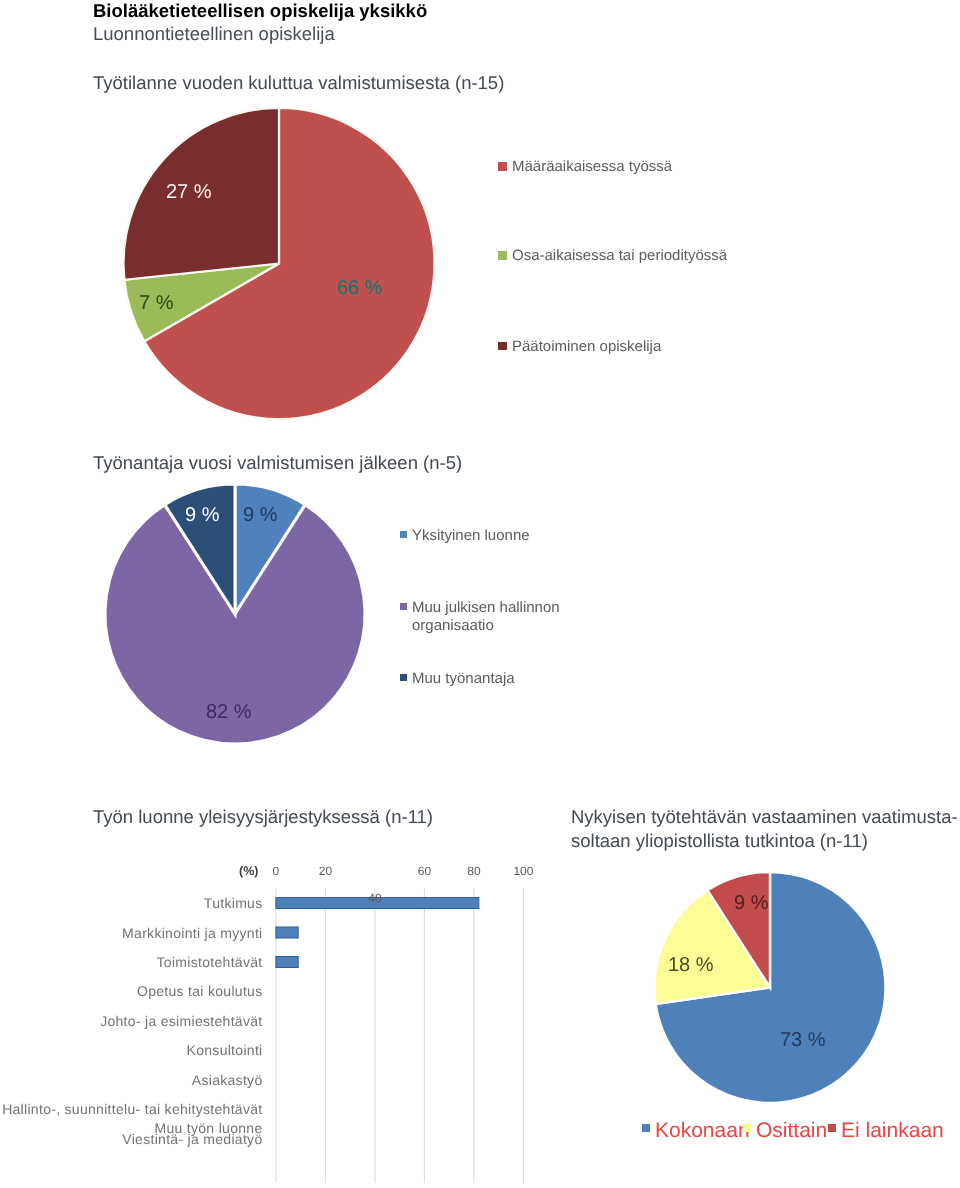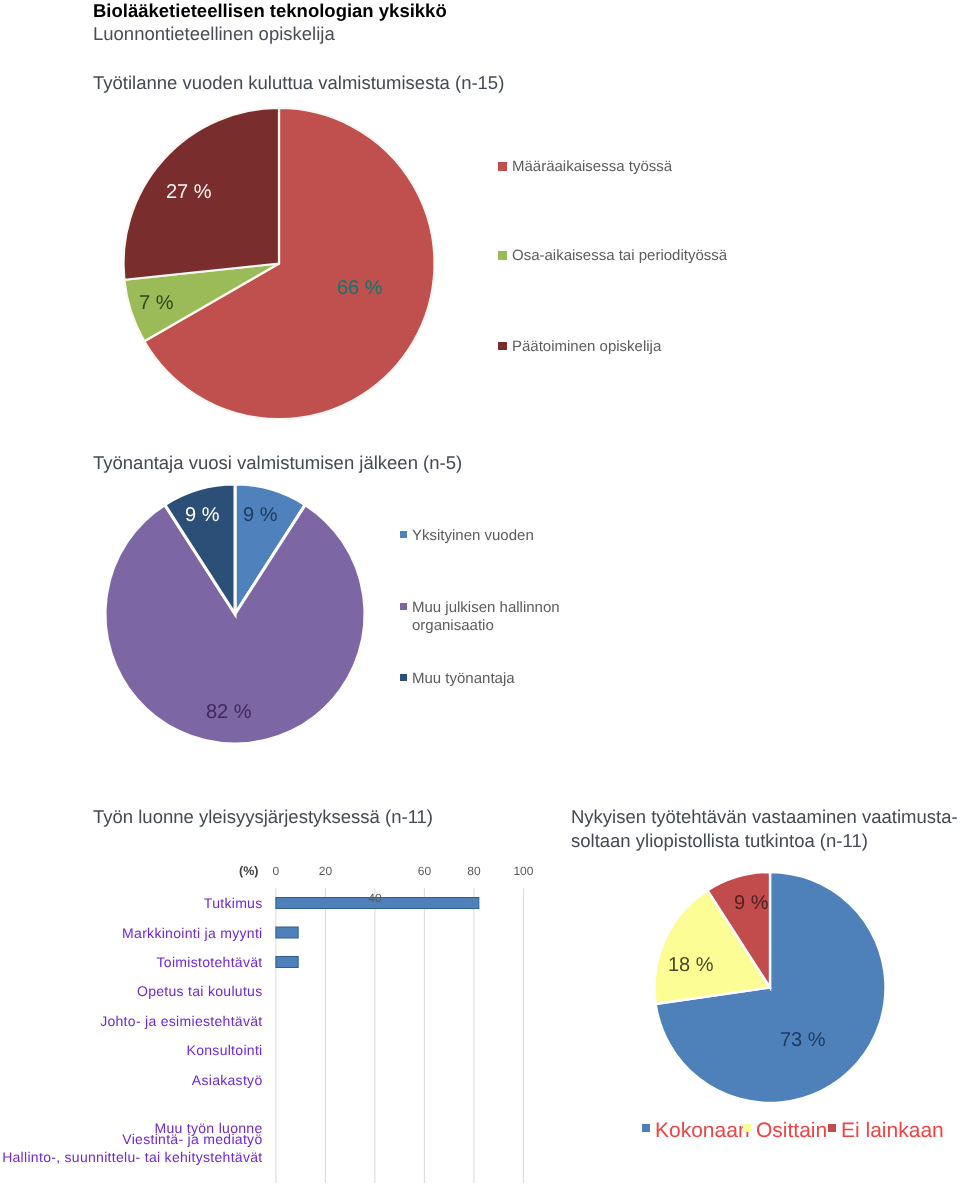--- a/index.html
+++ b/index.html
@@ -11,26 +11,26 @@
        -webkit-font-smoothing:antialiased; transform:translateZ(0);}
   .abs{position:absolute;white-space:nowrap;}
   #doc-title{left:93px;top:0px;font-size:18.5px;font-weight:bold;color:#000000;line-height:22px;}
   #doc-subtitle{left:93px;top:23px;font-size:18.5px;color:#484e57;line-height:22px;}
   .ctitle{font-size:18.5px;color:#434a53;line-height:22px;}
   .legend-txt{font-size:15px;color:#5c5c5c;line-height:18px;}
   .swatch{width:8.5px;height:8.5px;}
   .pielabel{font-size:20px;line-height:24px;}
   .axlabel{font-size:12px;color:#595959;}
   .legend-txt-b{font-size:21px;color:#ef4444;line-height:18px;}
-  .catlabel{font-size:14px;color:#6d28d9;text-align:right;letter-spacing:0.30px;}
+  .catlabel{font-size:14px;color:#737373;text-align:right;letter-spacing:0.30px;}
 </style>
 </head>
 <body>
 
-<div class="abs" id="doc-title">Biolääketieteellisen teknologian yksikkö</div>
+<div class="abs" id="doc-title">Biolääketieteellisen opiskelija yksikkö</div>
 <div class="abs" id="doc-subtitle">Luonnontieteellinen opiskelija</div>
 
 <div class="abs ctitle" style="left:93px;top:71.5px">Työtilanne vuoden kuluttua valmistumisesta (n-15)</div>
 <svg class="abs pie-svg" style="left:0px;top:0px" width="500" height="440">
     <g transform="translate(0,0)">
       <path d="M 279 263.5 L 279.00 108.00 A 155.5 155.5 0 1 1 144.33 341.25 Z" fill="#C0504D" stroke="#FBF7F2" stroke-width="2.2"></path>
       <path d="M 279 263.5 L 144.33 341.25 A 155.5 155.5 0 0 1 124.35 279.75 Z" fill="#9BBB59" stroke="#FBF7F2" stroke-width="2.2"></path>
       <path d="M 279 263.5 L 124.35 279.75 A 155.5 155.5 0 0 1 279.00 108.00 Z" fill="#7A2D2D" stroke="#FBF7F2" stroke-width="2.2"></path>
     </g>
   </svg>
@@ -63,21 +63,21 @@
     </g>
   </svg>
 <div class="pie-labels">
     <div class="abs pielabel" style="left: 243px; top: 503px; color: rgb(30, 58, 92);">9 %</div>
     <div class="abs pielabel" style="left: 206px; top: 700px; color: rgb(65, 41, 92);">82 %</div>
     <div class="abs pielabel" style="left: 185px; top: 503px; color: rgb(255, 255, 255);">9 %</div>
   </div>
 <div class="pie-legend">
     <div class="abs" style="left: 400px; top: 530.5px;">
       <span class="abs swatch" style="left: 0px; top: 0px; width: 7.4px; height: 7.4px; background: rgb(79, 129, 189);"></span>
-      <span class="abs legend-txt" style="left: 12px; top: -4px;">Yksityinen vuoden</span>
+      <span class="abs legend-txt" style="left: 12px; top: -4px;">Yksityinen luonne</span>
     </div>
     <div class="abs" style="left: 400px; top: 602.5px;">
       <span class="abs swatch" style="left: 0px; top: 0px; width: 7.4px; height: 7.4px; background: rgb(125, 102, 164);"></span>
       <span class="abs legend-txt" style="position: absolute; left: 12px; top: -4px; width: 175px; white-space: normal;">Muu julkisen hallinnon organisaatio</span>
     </div>
     <div class="abs" style="left: 400px; top: 674px;">
       <span class="abs swatch" style="left: 0px; top: 0px; width: 7.4px; height: 7.4px; background: rgb(44, 79, 119);"></span>
       <span class="abs legend-txt" style="left: 12px; top: -4px;">Muu työnantaja</span>
     </div>
   </div>
@@ -96,21 +96,21 @@
     <rect x="275.9" y="96.47499999999995" width="22.275000000000002" height="11" fill="#4E80BA" stroke="#2E5E8E" stroke-width="1"></rect>
   </svg>
 <div id="bar-cat-labels">
     <div class="abs catlabel" style="right: 697.5px; top: 893.035px; line-height: 20px;">Tutkimus</div>
     <div class="abs catlabel" style="right: 697.5px; top: 922.505px; line-height: 20px;">Markkinointi ja myynti</div>
     <div class="abs catlabel" style="right: 697.5px; top: 951.975px; line-height: 20px;">Toimistotehtävät</div>
     <div class="abs catlabel" style="right: 697.5px; top: 981.445px; line-height: 20px;">Opetus tai koulutus</div>
     <div class="abs catlabel" style="right: 697.5px; top: 1010.91px; line-height: 20px;">Johto- ja esimiestehtävät</div>
     <div class="abs catlabel" style="right: 697.5px; top: 1040.38px; line-height: 20px; text-align: center;">Konsultointi</div>
     <div class="abs catlabel" style="right: 697.5px; top: 1069.85px; line-height: 20px;">Asiakastyö</div>
-    <div class="abs catlabel" style="right: 697.5px; top: 1099.32px; line-height: 20px; margin-top: 48px;">Hallinto-, suunnittelu- tai kehitystehtävät</div>
+    <div class="abs catlabel" style="right: 697.5px; top: 1099.32px; line-height: 20px;">Hallinto-, suunnittelu- tai kehitystehtävät</div>
     <div class="abs catlabel" style="right: 697.5px; top: 1128.79px; line-height: 20px;">Viestintä- ja mediatyö</div>
     <div class="abs catlabel" style="right: 697.5px; top: 1118px; line-height: 20px;">Muu työn luonne</div>
   </div>
 <div id="bar-tick-labels">
     <div class="abs axlabel" style="left: 275.9px; top: 865px; transform: translateX(-50%); line-height: 13px;">0</div>
     <div class="abs axlabel" style="left: 325.4px; top: 865px; transform: translateX(-50%); line-height: 13px;">20</div>
     <div class="abs axlabel" style="left: 374.9px; top: 865px; transform: translateX(-50%); line-height: 13px; margin-top: 27px;">40</div>
     <div class="abs axlabel" style="left: 424.4px; top: 865px; transform: translateX(-50%); line-height: 13px;">60</div>
     <div class="abs axlabel" style="left: 473.9px; top: 865px; transform: translateX(-50%); line-height: 13px;">80</div>
     <div class="abs axlabel" style="left: 523.4px; top: 865px; transform: translateX(-50%); line-height: 13px;">100</div>

